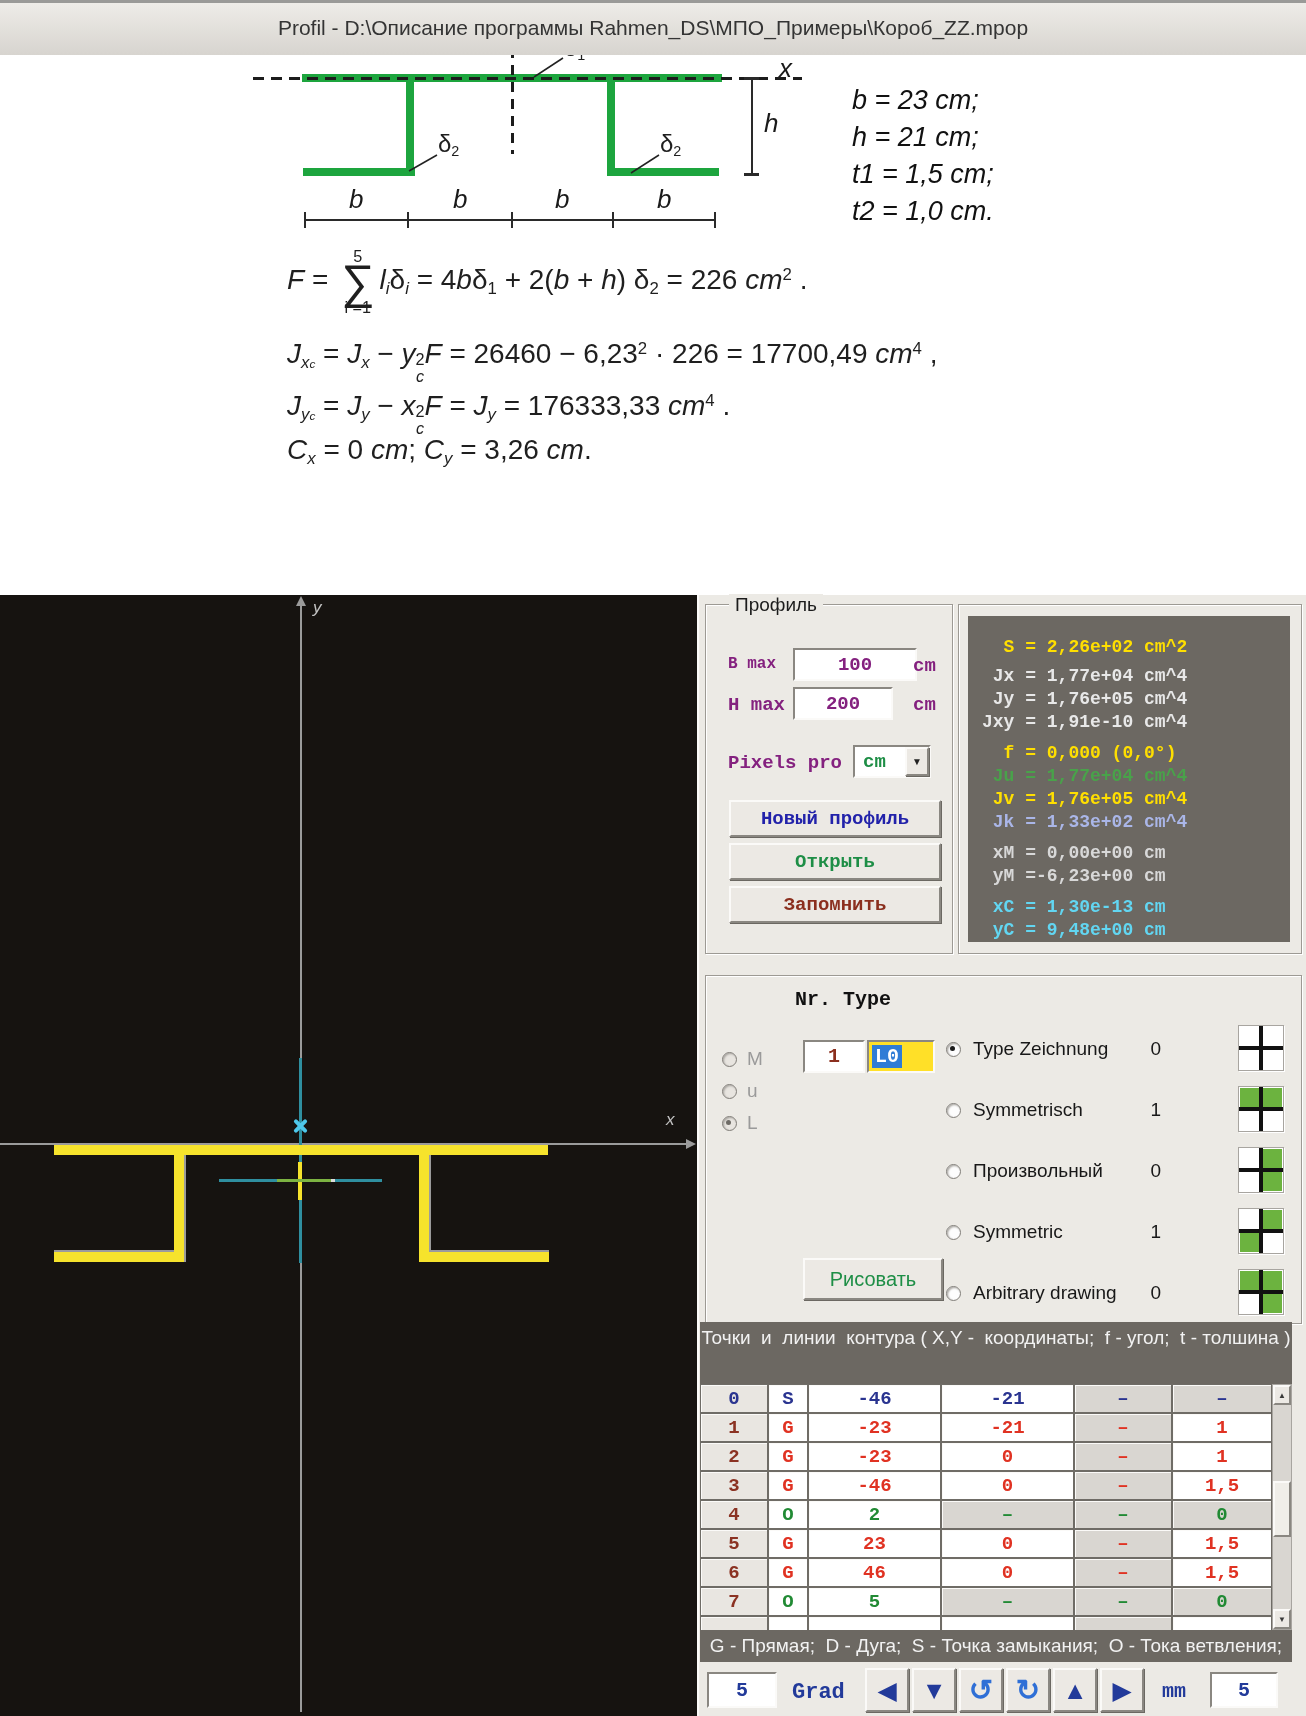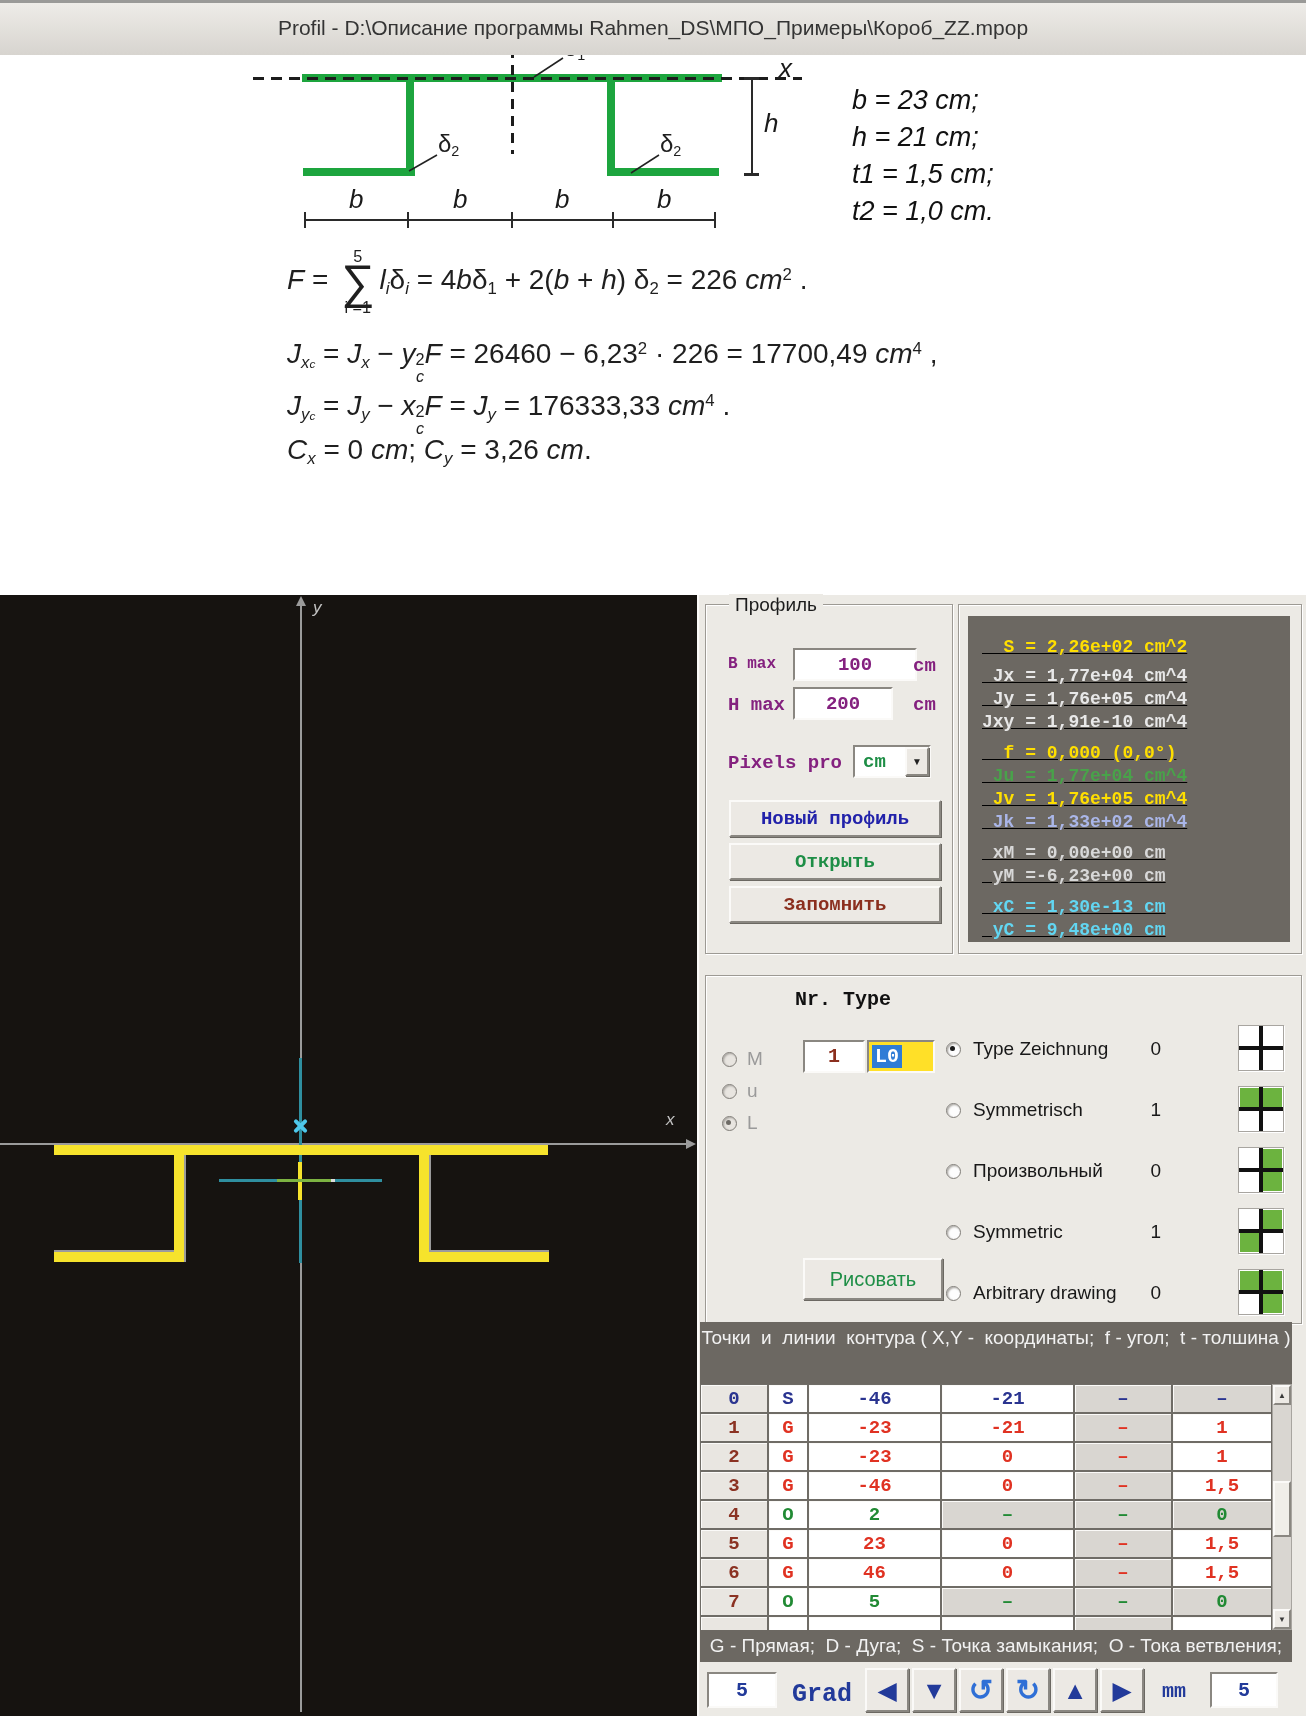--- a/index.html
+++ b/index.html
@@ -225,21 +225,21 @@
   </div>
   <div class="abs raised" style="left:729px;top:843px;width:212px;height:37px;">
     <div class="btn-txt pixfont" style="color:#1e8e46;">Открыть</div>
   </div>
   <div class="abs raised" style="left:729px;top:886px;width:212px;height:37px;">
     <div class="btn-txt pixfont" style="color:#8b2f1e;">Запомнить</div>
   </div>
 
   <div class="groupbox" style="left:958px;top:604px;width:342px;height:348px;"></div>
   <div class="darkpanel">
-    <div style="padding:14px 0 16px 14px;text-decoration:underline;">
+    <div style="padding:14px 0 16px 14px;">
       <div class="resline gap-top-sm" style="color: rgb(255, 223, 0);">  S = 2,26e+02 cm^2</div>
       <div class="resline gap-top-sm" style="color: rgb(232, 232, 232);"> Jx = 1,77e+04 cm^4</div>
       <div class="resline" style="color: rgb(232, 232, 232);"> Jy = 1,76e+05 cm^4</div>
       <div class="resline" style="color: rgb(232, 232, 232);">Jxy = 1,91e-10 cm^4</div>
       <div class="resline gap-top" style="color: rgb(255, 223, 0);">  f = 0,000 (0,0°)</div>
       <div class="resline" style="color: rgb(73, 162, 74);"> Ju = 1,77e+04 cm^4</div>
       <div class="resline" style="color: rgb(255, 223, 0);"> Jv = 1,76e+05 cm^4</div>
       <div class="resline" style="color: rgb(170, 182, 232);"> Jk = 1,33e+02 cm^4</div>
       <div class="resline gap-top" style="color: rgb(216, 216, 216);"> xM = 0,00e+00 cm</div>
       <div class="resline" style="color: rgb(216, 216, 216);"> yM =-6,23e+00 cm</div>
@@ -426,21 +426,21 @@
     <div class="sb-btn" style="bottom:0;">▼</div>
   </div>
 
   <div class="darkband" style="left:700px;top:1630px;width:592px;height:32px;">
     <div class="bandtxt">G - Прямая;  D - Дуга;  S - Точка замыкания;  O - Тока ветвления;</div>
   </div>
 
   <div class="abs sunken" style="left:707px;top:1672px;width:70px;height:36px;">
     <div class="btn-txt pixfont navy" style="font-size:20px;">5</div>
   </div>
-  <div class="abs pixfont navy" style="left:792px;top:1680px;font-size:25px;">Grad</div>
+  <div class="abs pixfont navy" style="left:792px;top:1680px;font-size:22px;">Grad</div>
 
   <div class="abs raised toolbtn" style="left:865px;top:1668px;">
       <span>◀</span>
     </div>
   <div class="abs raised toolbtn" style="left:912px;top:1668px;">
       <span>▼</span>
     </div>
   <div class="abs raised toolbtn rot" style="left:959px;top:1668px;">
       <span>↺</span>
     </div>

